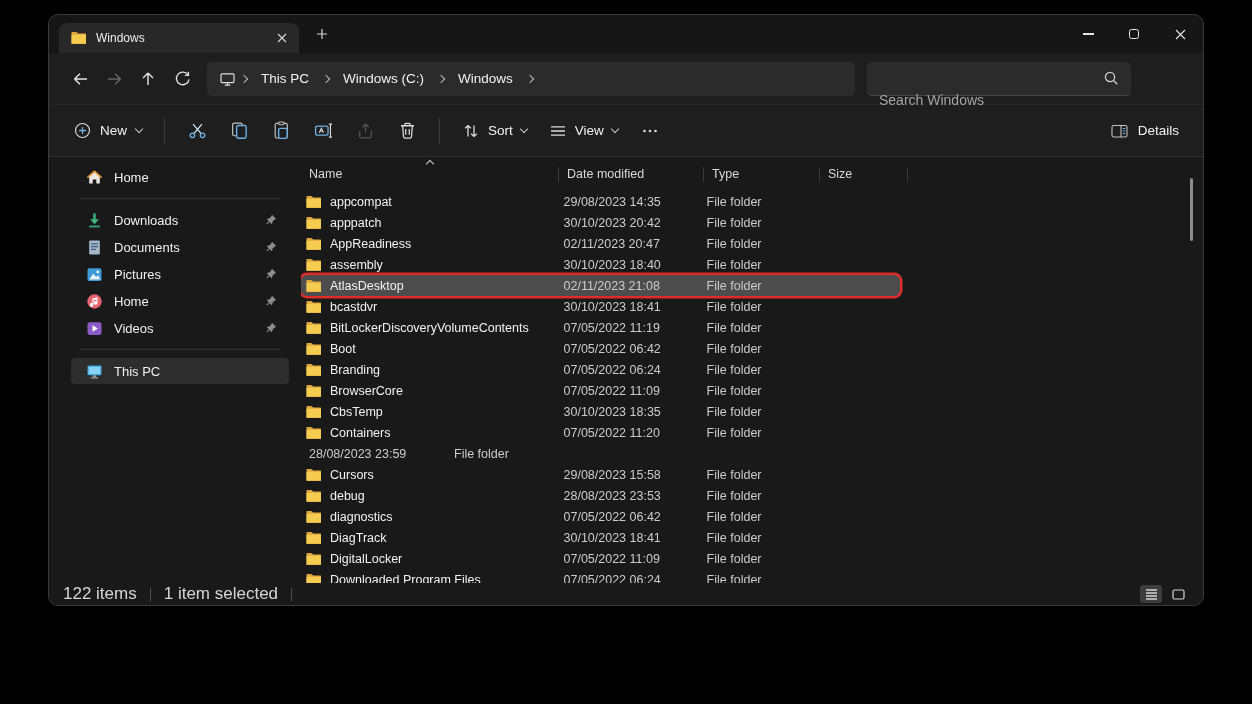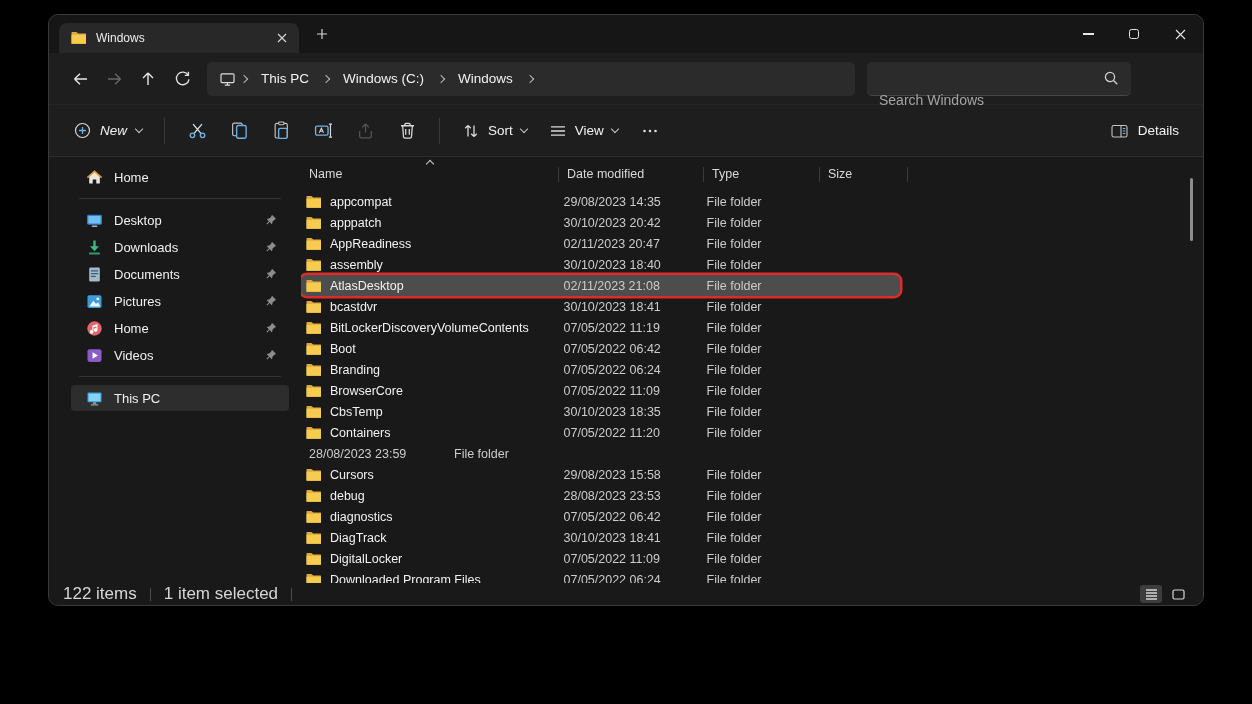--- a/index.html
+++ b/index.html
@@ -31,21 +31,21 @@
   .crumb-sep { width:6px; height:6px; border-right:1.4px solid #b9b9b9; border-top:1.4px solid #b9b9b9;
                transform:rotate(45deg); margin:0 5px; flex:0 0 auto; }
   .search-pill { height:34px; width:264px; background:#2b2b2b; border-radius:5px; margin-left:12px;
                  display:flex; align-items:center; padding:0 12px; border-bottom:1px solid #454545; }
   .search-pill input { flex:1; background:transparent; border:none; outline:none; color:#eee;
                        font-size:14px; font-family:inherit;margin-top:44px; }
   .search-pill input::placeholder { color:#a4a4a4; }
 
   
   .toolbar { flex:0 0 52px; display:flex; align-items:center; padding:0 14px; border-bottom:1px solid #2e2e2e; }
-  .tb-new { display:flex; align-items:center; gap:9px; color:#f2f2f2; font-size:13.5px; padding:7px 11px; border-radius:5px;font-style:italic; }
+  .tb-new { display:flex; align-items:center; gap:9px; color:#f2f2f2; font-size:13.5px; padding:7px 11px; border-radius:5px; }
   .tb-sep { width:1px; height:26px; background:#3a3a3a; margin:0 11px; }
   .tb-icon { width:42px; height:36px; display:flex; align-items:center; justify-content:center; border-radius:5px; }
   .tb-drop { display:flex; align-items:center; gap:8px; color:#f2f2f2; font-size:13.5px; padding:7px 11px; border-radius:5px;text-align:right; }
   .chev-down { width:6px; height:6px; border-right:1.3px solid #c9c9c9; border-bottom:1.3px solid #c9c9c9;
                transform:rotate(45deg); margin-top:-3px; }
   .tb-details { margin-left:auto; display:flex; align-items:center; gap:9px; color:#f2f2f2; font-size:13.5px; padding:7px 10px; }
 
   
   .content { flex:1; min-height:0; background:#191919; display:flex; position:relative; }
 
@@ -274,35 +274,20 @@
                 <path fill="#ebe7e2" d="M3 7 L8 2.6 L13 7 V13.6 H9.7 V9.8 H6.3 V13.6 H3 Z"></path>
                 <path fill="#e79a3c" d="M8 1.2 L15.2 7.5 L14.2 8.6 L8 3.2 L1.8 8.6 L0.8 7.5 Z"></path>
               </svg>
           </span>
           <span>Home</span>
         </div>
         <div class="side-div"></div>
         <div class="side-item">
           <span class="icon">
             <svg width="17" height="17" viewBox="0 0 16 16">
-                <rect x="1" y="2.5" width="14" height="9.6" rx="1.4" fill="#2f7fd6"></rect>
-                <rect x="2.2" y="3.7" width="11.6" height="7.2" rx="0.7" fill="#74bdf0"></rect>
-                <rect x="5.4" y="12.6" width="5.2" height="1.6" rx="0.6" fill="#aab6bf"></rect>
-              </svg>
-          </span>
-          <span>Desktop</span>
-          <span class="pin">
-              <svg width="12" height="12" viewBox="0 0 16 16" fill="#9a9a9a">
-                <path d="M9.6 1.4 L14.6 6.4 L13.2 7.8 L12.6 7.6 L9.9 10.3 Q10.4 12.2 9 13.6 L6.2 10.8 L2.9 14.1 L1.9 13.1 L5.2 9.8 L2.4 7 Q3.8 5.6 5.7 6.1 L8.4 3.4 L8.2 2.8 Z"></path>
-              </svg>
-            </span>
-        </div>
-        <div class="side-item">
-          <span class="icon">
-            <svg width="17" height="17" viewBox="0 0 16 16">
                 <path fill="#41b883" d="M6.9 1.5 h2.2 v5.3 h3.1 L8 11.6 L3.8 6.8 h3.1 z"></path>
                 <rect x="2.8" y="12.8" width="10.4" height="1.7" rx="0.8" fill="#35996e"></rect>
               </svg>
           </span>
           <span>Downloads</span>
           <span class="pin">
               <svg width="12" height="12" viewBox="0 0 16 16" fill="#9a9a9a">
                 <path d="M9.6 1.4 L14.6 6.4 L13.2 7.8 L12.6 7.6 L9.9 10.3 Q10.4 12.2 9 13.6 L6.2 10.8 L2.9 14.1 L1.9 13.1 L5.2 9.8 L2.4 7 Q3.8 5.6 5.7 6.1 L8.4 3.4 L8.2 2.8 Z"></path>
               </svg>
             </span>

